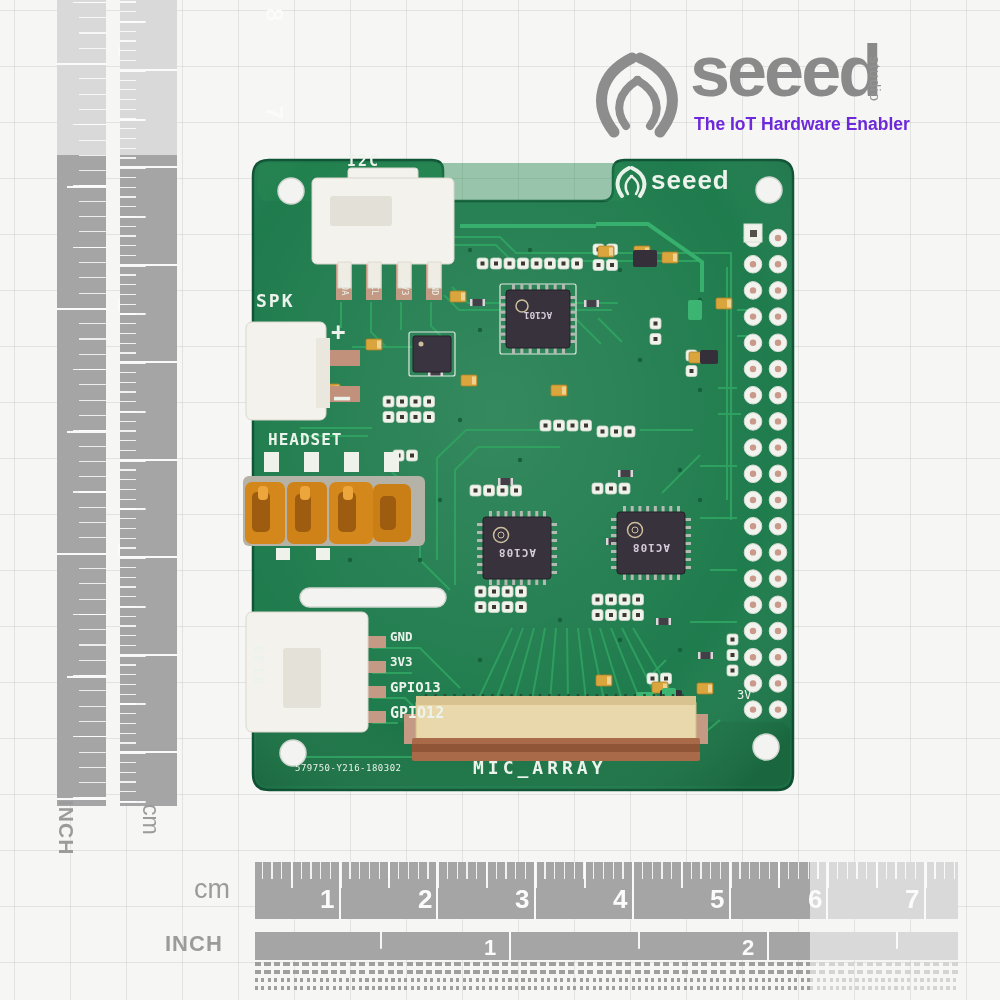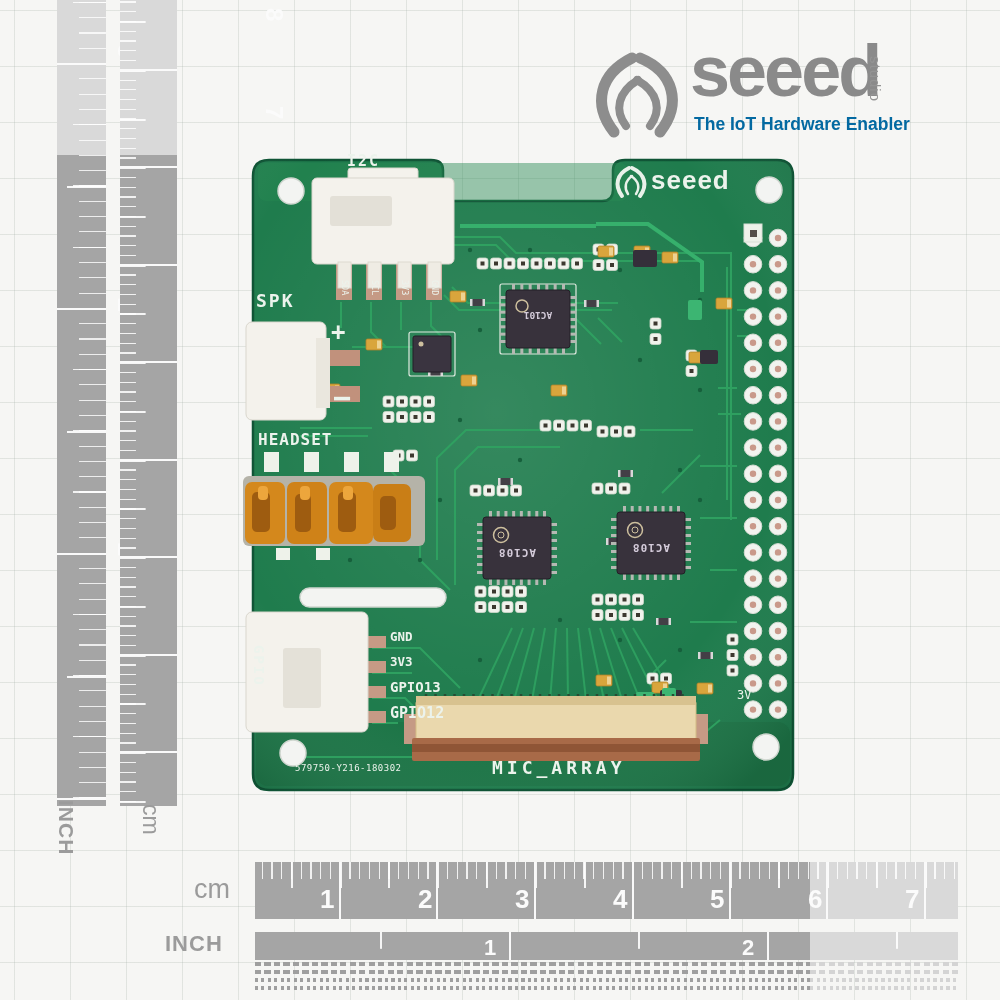--- a/index.html
+++ b/index.html
@@ -65,21 +65,21 @@
       repeating-linear-gradient(to right,#d4d4d4 0 3px, transparent 3px 6.5px);
     background-position:0 0,0 8px,0 16px,0 24px;}
   .rnum{position:absolute;color:#fbfbfb;font-weight:bold;}
   .rot90{transform:rotate(90deg);transform-origin:0 0;white-space:nowrap;}
   .unit{position:absolute;color:#9b9b9b;}
   
   .brand-name{position:absolute;left:690px;top:30px;font-size:72px;font-weight:bold;
     color:#8a8a8a;letter-spacing:-3px;}
   .brand-studio{position:absolute;left:884px;top:56px;font-size:15px;color:#949494;
     transform:rotate(90deg);transform-origin:0 0;letter-spacing:1px;}
-  .brand-tagline{position:absolute;left:694px;top:114px;font-size:17.5px;font-weight:bold;color:#0369a1;}
+  .brand-tagline{position:absolute;left:694px;top:114px;font-size:17.5px;font-weight:bold;color:#6d28d9;}
   
   .silk{position:absolute;color:#ecf3ec;font-family:"DejaVu Sans Mono",monospace;white-space:nowrap;}
   .chiplabel{position:absolute;text-align:center;color:#d4cbda;font-family:"DejaVu Sans Mono",monospace;
     font-weight:bold;transform:rotate(180deg);}
   svg{display:block;}
   .board-svg{position:absolute;left:0;top:0;}
 </style>
 </head>
 <body>
 
@@ -694,26 +694,26 @@
   </svg>
 
   <div class="silk" style="left:347px;top:152px;font-size:15px;font-weight:bold;letter-spacing:2px">I2C</div>
   <div class="silk rot90" style="left:350px;top:280px;font-size:8.5px">SDA</div>
   <div class="silk rot90" style="left:380px;top:280px;font-size:8.5px">SCL</div>
   <div class="silk rot90" style="left:410px;top:280px;font-size:8.5px">3V3</div>
   <div class="silk rot90" style="left:440px;top:280px;font-size:8.5px">GND</div>
   <div class="silk" style="left:256px;top:290px;font-size:18px;font-weight:bold;letter-spacing:2px">SPK</div>
   <div class="silk" style="left:331px;top:318px;font-size:24px;font-weight:bold">+</div>
   <div class="silk" style="left:333px;top:380px;font-size:30px;font-weight:bold">−</div>
-  <div class="silk" style="left:258px;top:430px;font-size:16px;font-weight:bold;letter-spacing:1px">HEADSET</div>
+  <div class="silk" style="left:268px;top:430px;font-size:16px;font-weight:bold;letter-spacing:1px">HEADSET</div>
   <div class="silk rot90" style="left:267px;top:645px;font-size:14px;font-weight:bold;letter-spacing:2px">GPIO</div>
   <div class="silk" style="left:390px;top:629px;font-size:12.5px;font-weight:bold">GND</div>
   <div class="silk" style="left:390px;top:654px;font-size:12.5px;font-weight:bold">3V3</div>
   <div class="silk" style="left:390px;top:679px;font-size:14px;font-weight:bold">GPIO13</div>
   <div class="silk" style="left:390px;top:704px;font-size:15px;font-weight:bold">GPIO12</div>
-  <div class="silk" style="left:492px;top:757px;font-size:18px;font-weight:bold;letter-spacing:4px">MIC_ARRAY</div>
+  <div class="silk" style="left:473px;top:757px;font-size:18px;font-weight:bold;letter-spacing:4px">MIC_ARRAY</div>
   <div class="silk" style="left:295px;top:763px;font-size:9px;letter-spacing:0.5px">579750-Y216-180302</div>
   <div class="silk" style="left:651px;top:165px;font-size:26px;font-weight:bold;letter-spacing:1px;font-family:'Liberation Sans',sans-serif">seeed</div>
   <div class="silk" style="left:737px;top:688px;font-size:12px">3V</div>
   <div class="chiplabel" style="left:483px;top:546px;width:68px;font-size:11px;letter-spacing:1px">AC108</div>
   <div class="chiplabel" style="left:617px;top:541px;width:68px;font-size:11px;letter-spacing:1px">AC108</div>
   <div class="chiplabel" style="left:506px;top:310px;width:64px;font-size:9.5px">AC101</div>
 </div>
 
 </body></html>

